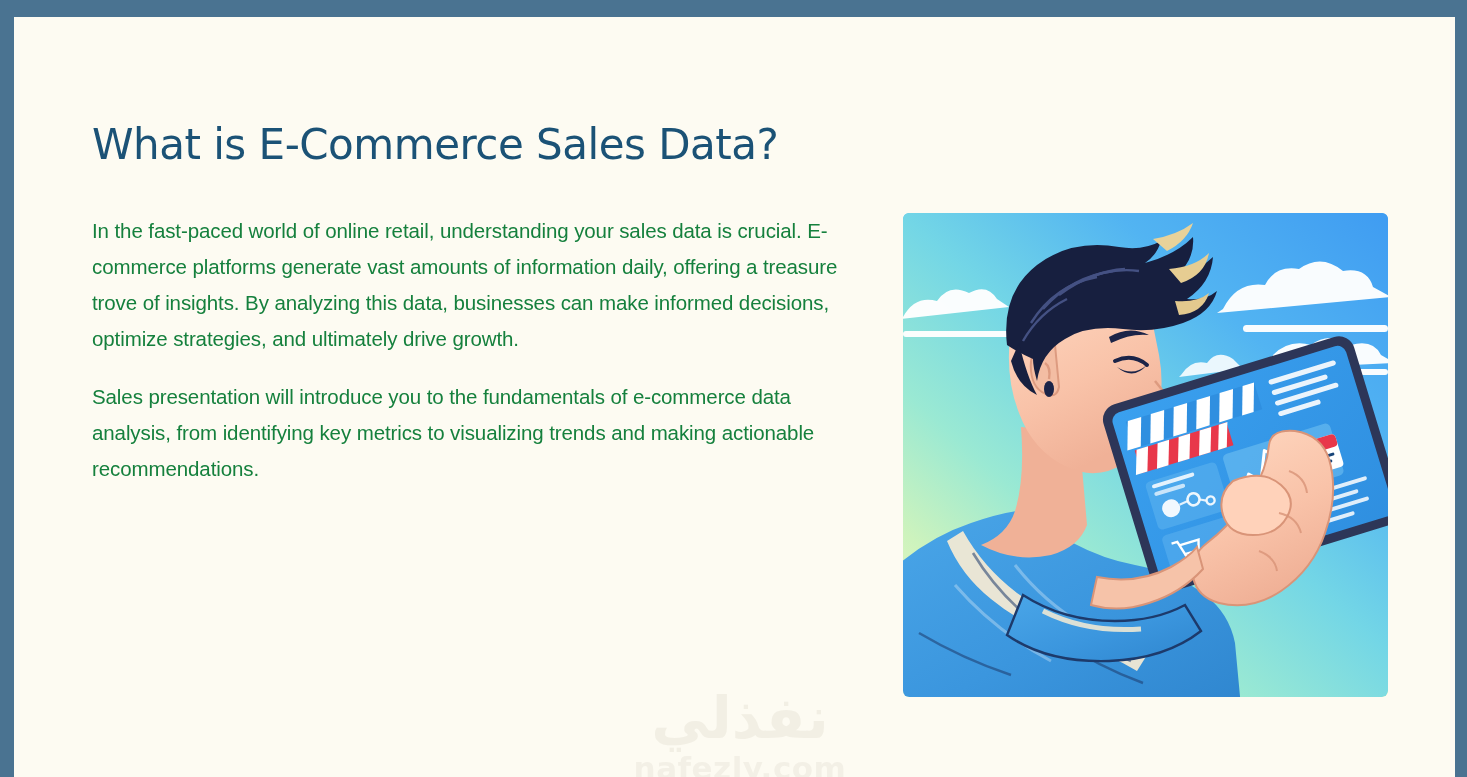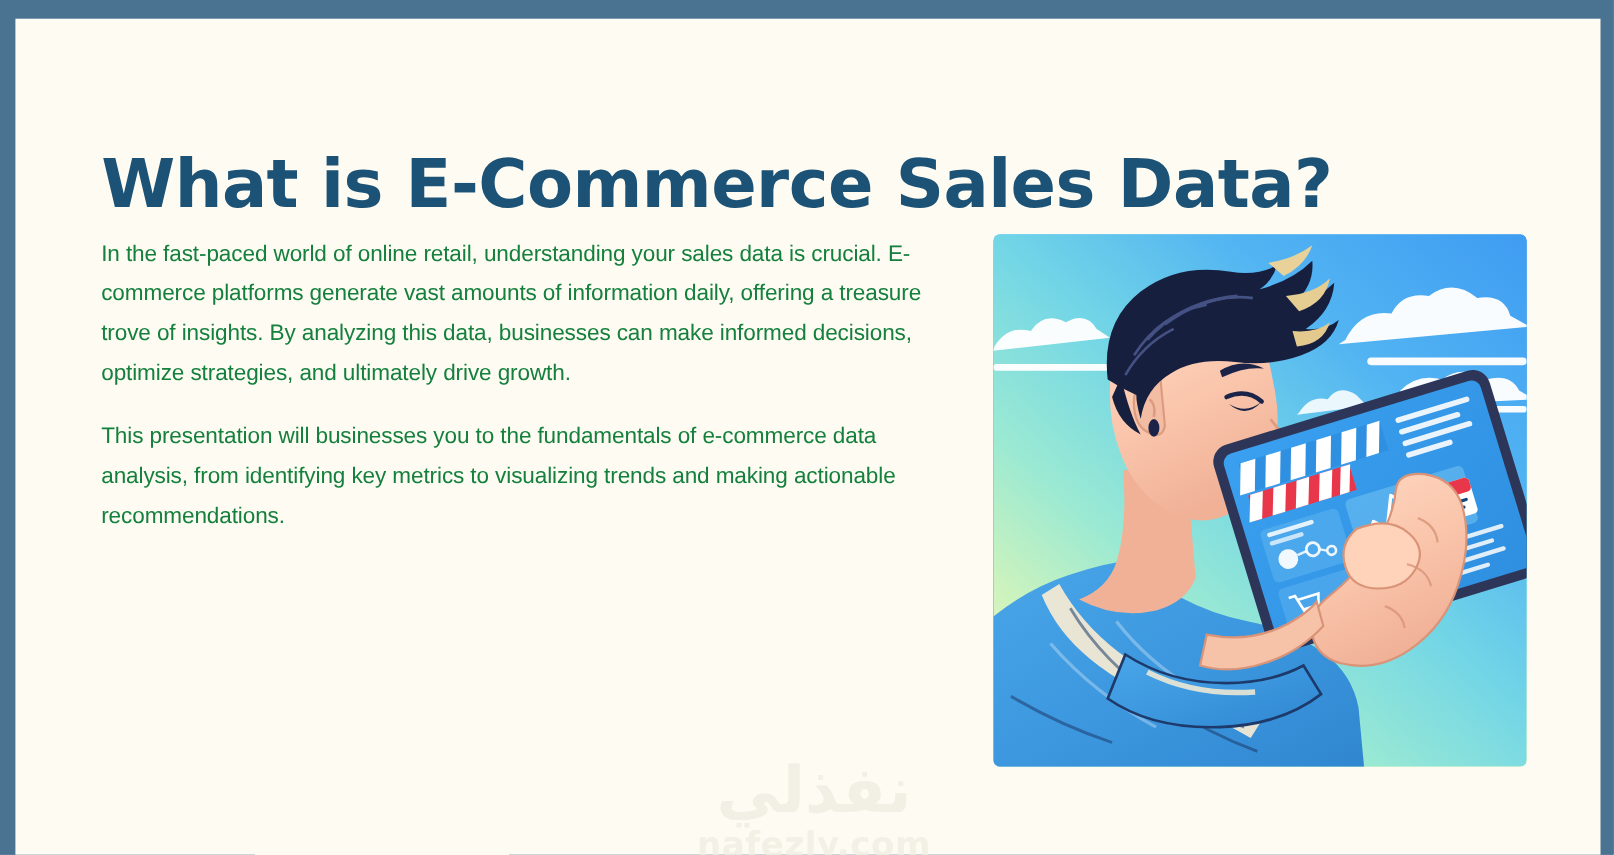--- a/index.html
+++ b/index.html
@@ -32,22 +32,22 @@
     background: #fdfbf2;
     overflow: hidden;
   }
 
   
   .slide-title {
     position: absolute;
     left: 78px;
     top: 78px;
     font-family: "DejaVu Sans", sans-serif;
-    font-size: 61px;
-    font-weight: 700;
+    font-size: 42px;
+    font-weight: 400;
     letter-spacing: -0.5px;
     color: #1b5276;
     white-space: nowrap;
     line-height: 1.05;
   }
 
   
   .body-col {
     position: absolute;
     left: 78px;
@@ -114,21 +114,21 @@
 </head>
 <body>
 
 <div class="slide-frame">
   <div class="slide">
 
     <h1 class="slide-title">What is E-Commerce Sales Data?</h1>
 
     <div class="body-col">
       <p class="body-par">In the fast-paced world of online retail, understanding your sales data is crucial. E-commerce platforms generate vast amounts of information daily, offering a treasure trove of insights. By analyzing this data, businesses can make informed decisions, optimize strategies, and ultimately drive growth.</p>
-      <p class="body-par">This presentation will businesses you to the fundamentals of e-commerce data analysis, from identifying key metrics to visualizing trends and making actionable recommendations.</p>
+      <p class="body-par">Sales presentation will introduce you to the fundamentals of e-commerce data analysis, from identifying key metrics to visualizing trends and making actionable recommendations.</p>
     </div>
 
     <div class="illustration">
       <svg viewBox="0 0 485 484" xmlns="http://www.w3.org/2000/svg" role="img">
         <defs>
           <linearGradient id="skyGrad" x1="1" y1="0" x2="0.1" y2="1">
             <stop offset="0%" stop-color="#3f9cf2"></stop>
             <stop offset="28%" stop-color="#52b4f2"></stop>
             <stop offset="50%" stop-color="#73d6e6"></stop>
             <stop offset="70%" stop-color="#9ae9d3"></stop>

